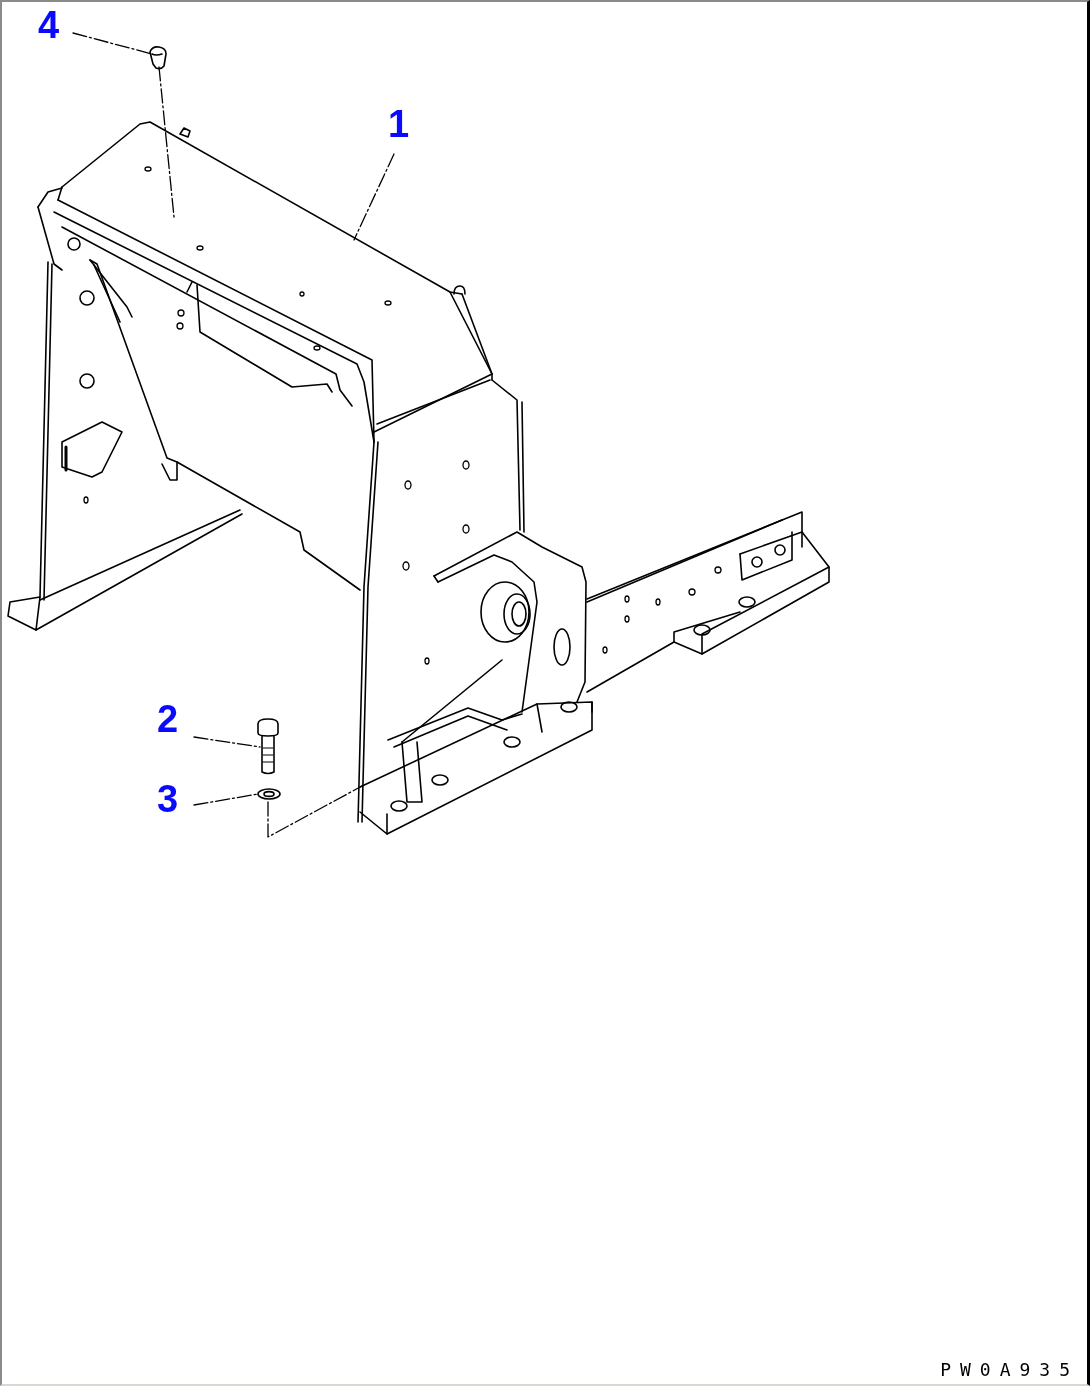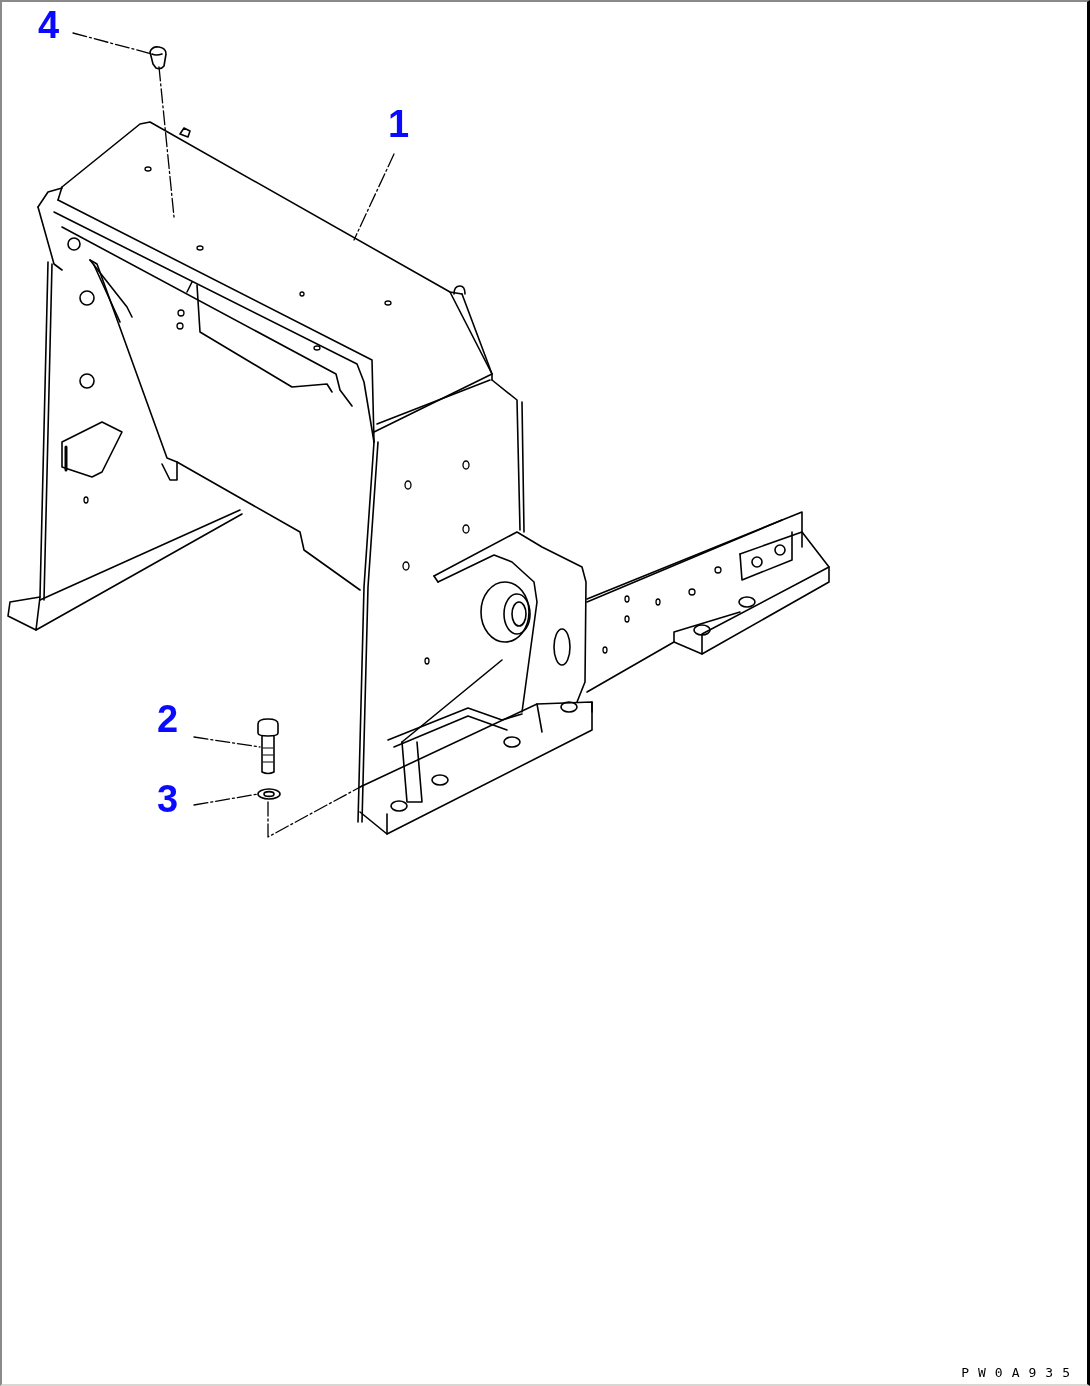--- a/index.html
+++ b/index.html
@@ -14,21 +14,21 @@
       background: #ffffff;
     }
     svg.drawing { position: absolute; left: 0; top: 0; }
     .callout {
       position: absolute; font-family: "Liberation Sans", sans-serif;
       font-weight: bold; font-size: 38px; line-height: 38px; color: #0a0aff;
       cursor: pointer;
     }
     .code {
       position: absolute; right: 8px; bottom: 4px;
-      font-family: "DejaVu Sans Mono", monospace; font-size: 13px;
+      font-family: "DejaVu Sans Mono", monospace; font-size: 18px;
       letter-spacing: 9px; color: #000;
     }
   </style>
 </head>
 <body>
 
 <div class="frame">
 
   <svg class="drawing" width="1090" height="1386" viewBox="0 0 1090 1386" fill="none" stroke="#000" stroke-width="1.6" stroke-linejoin="round" stroke-linecap="round">
 

